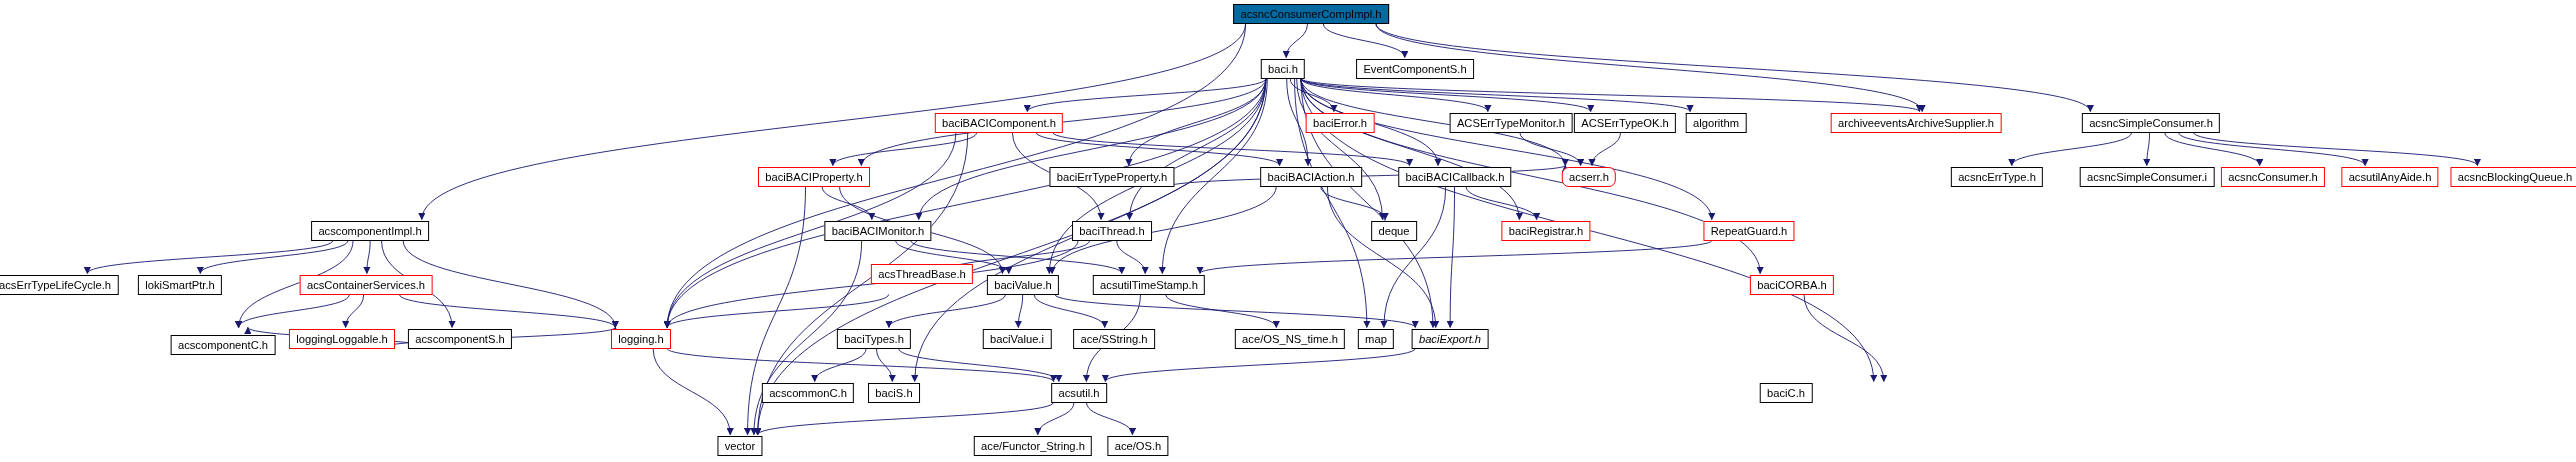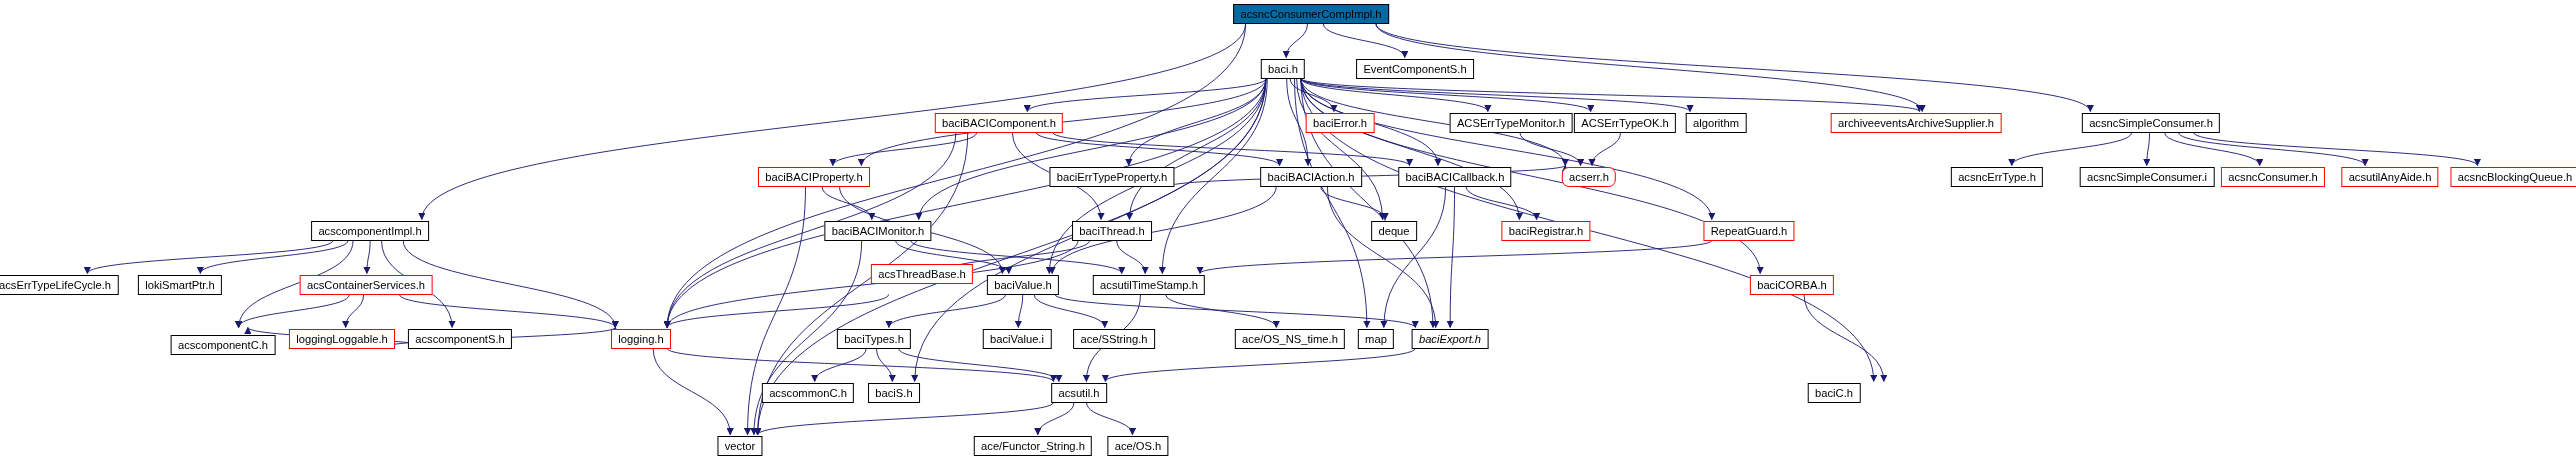--- a/index.html
+++ b/index.html
@@ -165,18 +165,18 @@
     <div class="node red" style="left: 641px; top: 329px;">logging.h</div>
     <div class="node" style="left: 874px; top: 329px;">baciTypes.h</div>
     <div class="node" style="left: 1017px; top: 329px;">baciValue.i</div>
     <div class="node" style="left: 1114px; top: 329px; text-align: right;">ace/SString.h</div>
     <div class="node" style="left: 1290px; top: 329px;">ace/OS_NS_time.h</div>
     <div class="node" style="left: 1376px; top: 329px;">map</div>
     <div class="node" style="left: 1450px; top: 329px; font-style: italic;">baciExport.h</div>
     <div class="node" style="left: 808px; top: 383px;">acscommonC.h</div>
     <div class="node" style="left: 894px; top: 383px;">baciS.h</div>
     <div class="node" style="left: 1079px; top: 383px;">acsutil.h</div>
-    <div class="node" style="left: 1834px; top: 383px;">baciC.h</div>
+    <div class="node" style="left: 1786px; top: 383px;">baciC.h</div>
     <div class="node" style="left: 740px; top: 436px;">vector</div>
     <div class="node" style="left: 1033px; top: 436px;">ace/Functor_String.h</div>
     <div class="node" style="left: 1138px; top: 436px;">ace/OS.h</div>
   </div>
 
 
 </body></html>

